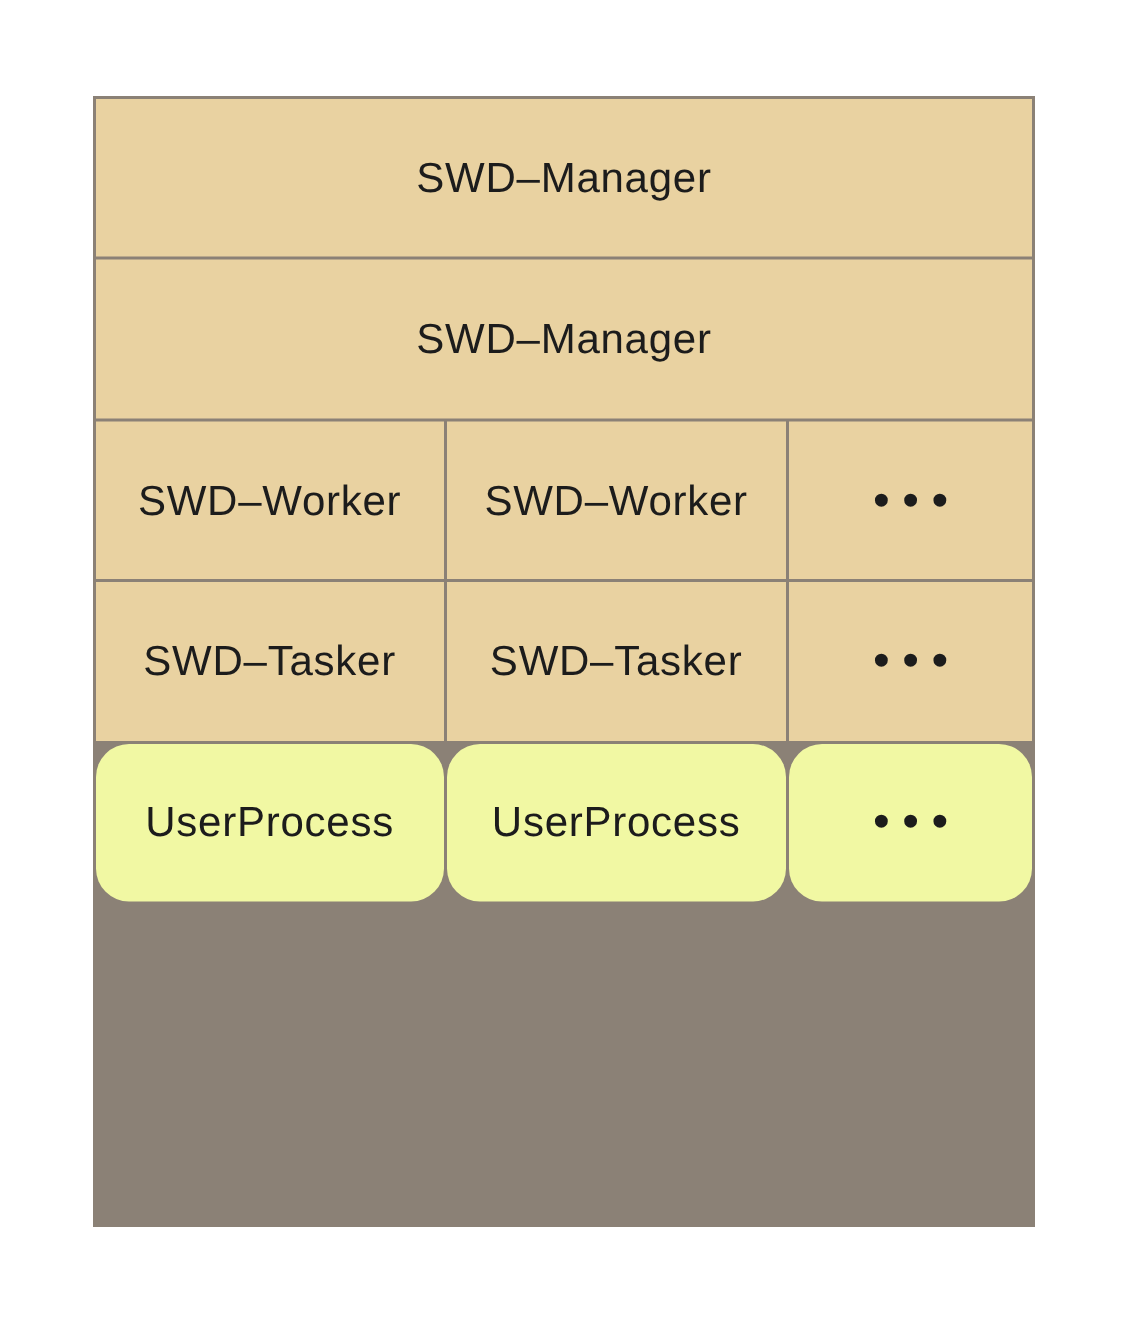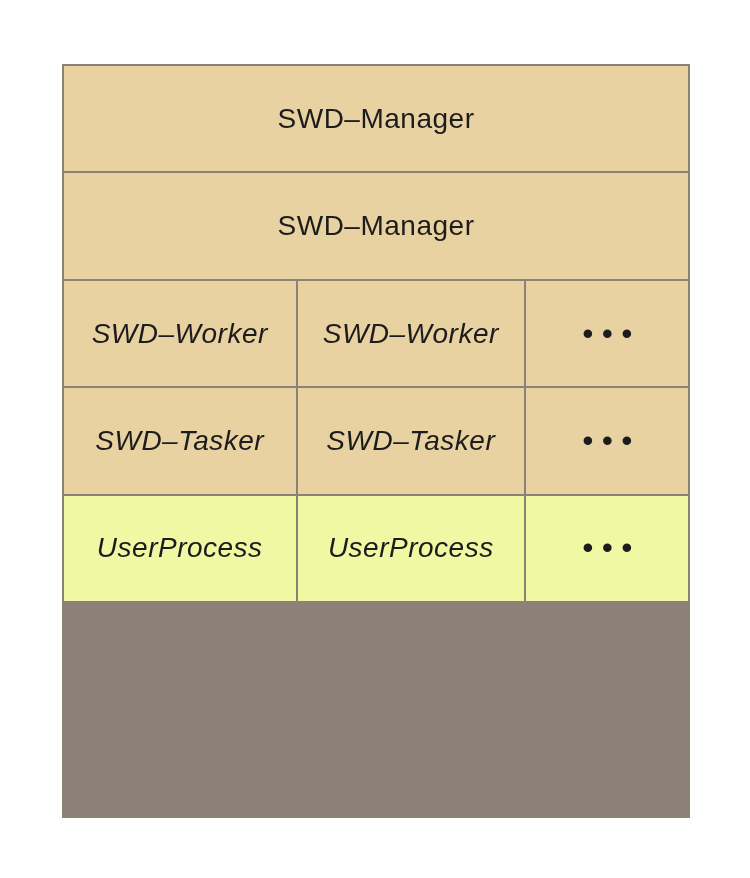--- a/index.html
+++ b/index.html
@@ -32,33 +32,32 @@
   }
   .row-full {
     display: grid;
     grid-template-columns: 1fr;
     gap: 2px;
   }
   .row-split {
     display: grid;
     grid-template-columns: 233fr 228fr 163fr;
     gap: 2px;
-    font-style: italic;
   }
   .cell {
     display: flex;
     align-items: center;
     justify-content: center;
     font-size: 28px;
     letter-spacing: 0.5px;
     color: var(--text);
   }
   .tan    { background: var(--cell-tan); }
   .salmon { background: var(--cell-salmon); }
-  .yellow { background: var(--cell-yellow); }
+  .yellow { background: var(--cell-yellow); border-radius: 22px; }
   .dots {
     font-size: 30px;
     font-weight: bold;
     letter-spacing: 9px;
     padding-left: 9px; 
   }
 </style>
 </head>
 <body>
 

